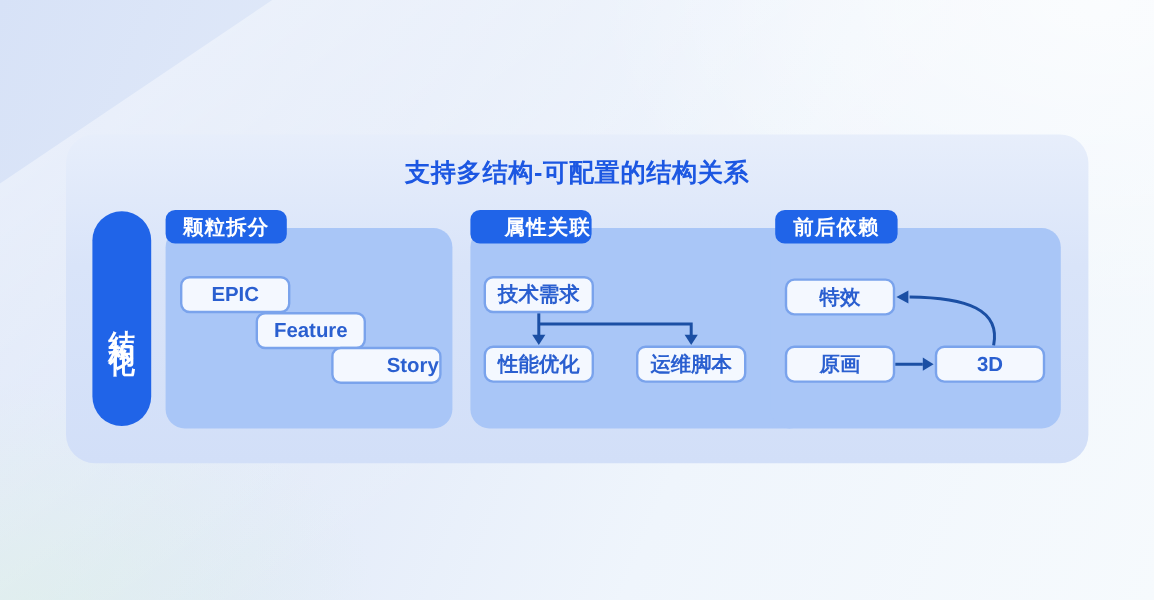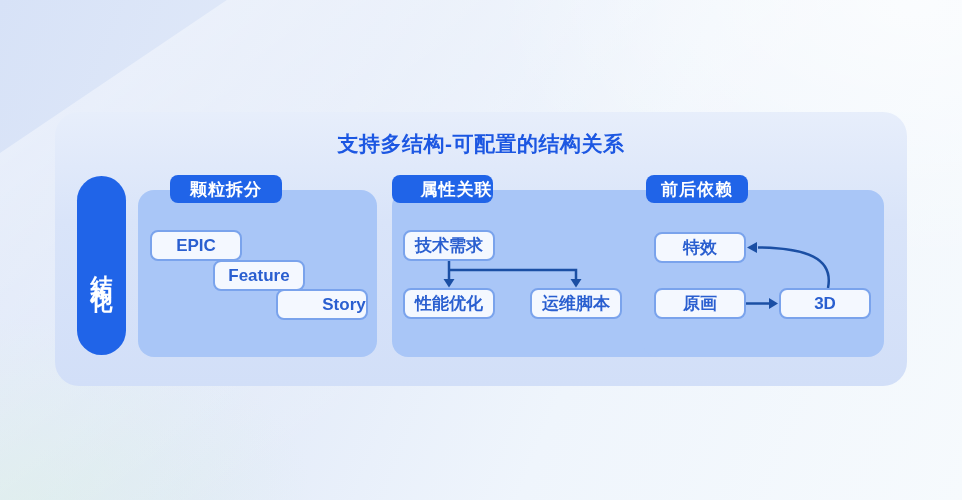--- a/index.html
+++ b/index.html
@@ -53,21 +53,21 @@
     color:#fff;font-size:22px;font-weight:700;letter-spacing:.38em;
     padding-top:.38em;
   }
   .group-badge{
     position:absolute;top:63px;height:28px;
     background:var(--accent);border-radius:8px;
     color:#fff;font-size:17px;font-weight:700;letter-spacing:1px;
     display:flex;align-items:center;justify-content:center;
     z-index:2;
   }
-  .badge-1{left:83px;width:112px;margin-left:32px;}
+  .badge-1{left:83px;width:101px;}
   .badge-2{left:337px;width:101px;padding-left:28px;}
   .badge-3{left:591px;width:102px;}
   .group-body{
     position:absolute;top:78px;height:167px;
     background:var(--group-bg);border-radius:16px;
     z-index:1;
   }
   .body-1{left:83px;width:239px;text-decoration:underline;}
   .body-2{left:337px;width:282px;}
   .body-3{left:587px;width:242px;}

